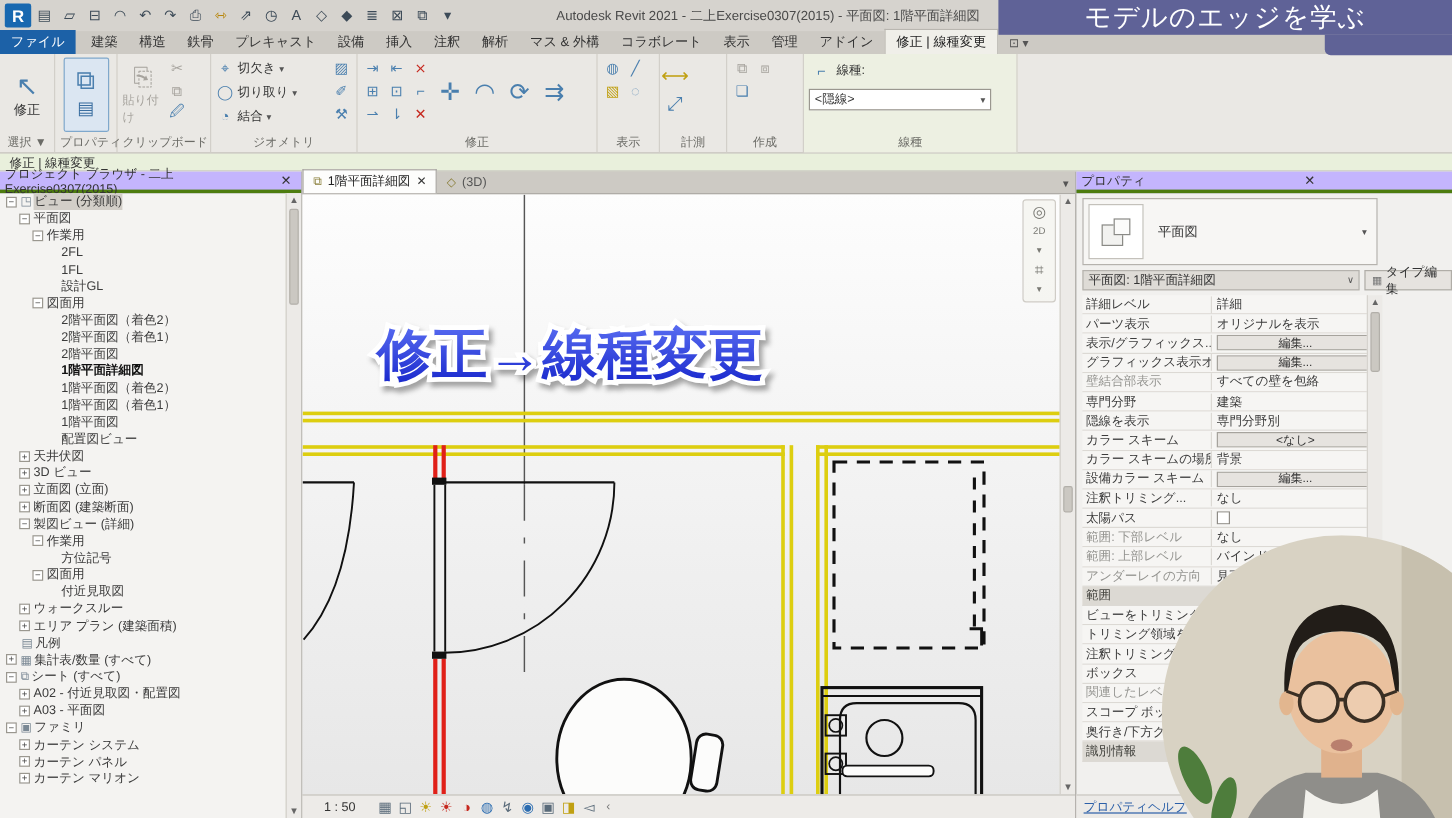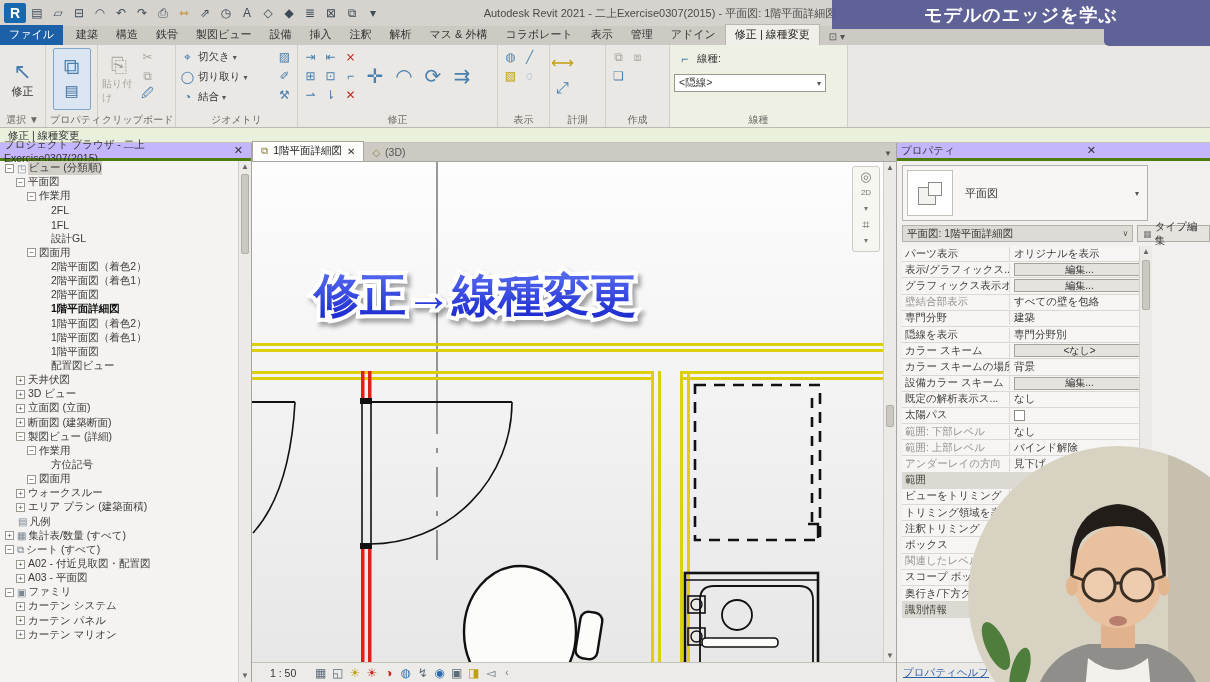--- a/index.html
+++ b/index.html
@@ -6,21 +6,21 @@
   html,body { width:1210px; height:682px; }
   body { font-family:"Liberation Sans", sans-serif; }
   .app { position:relative; width:1210px; height:682px; overflow:hidden; background:#d6d3ce; }
 
   
   .titlebar { position:absolute; left:0; top:0; width:1210px; height:26px; background:#d6d3ce; display:flex; align-items:center; }
   .qat { display:flex; align-items:center; gap:1px; padding-left:4px; }
   .qat .qi { width:20px; height:18px; display:flex; align-items:center; justify-content:center; font-size:12px; color:#3d4b58; }
   .qat .qi.logo { width:22px; height:20px; background:#1868b0; color:#fff; font-weight:bold; font-size:14px; border-radius:2px; }
   .qat .qi.warn { color:#b8860b; }
-  .title { position:absolute; left:450px; width:420px; text-align:center; font-size:11px; color:#4a4a4a; white-space:nowrap; }
+  .title { position:absolute; left:430px; width:420px; text-align:center; font-size:11px; color:#4a4a4a; white-space:nowrap; }
 
   
   .tabrow { position:absolute; left:0; top:26px; width:1210px; height:19px; background:#cdcac4; display:flex; align-items:flex-end; }
   .rtab { padding:2px 9px 3px; font-size:11px; color:#333; white-space:nowrap; }
   .rtab.file { background:#1c61a7; color:#fff; margin-right:4px; }
   .rtab.ctx { background:#f0efe9; border:1px solid #b9b6b0; border-bottom:none; color:#222; }
   .rtab.more { color:#555; font-size:10px; }
 
   
   .ribbon { position:absolute; left:0; top:45px; width:1210px; height:83px; background:#eae8e4; border-bottom:1px solid #bdbab4; display:flex; }
@@ -108,21 +108,21 @@
   .psb { position:absolute; right:58px; top:103px; width:13px; height:422px; background:#eceae7; border-left:1px solid #d6d3ce; }
   .psb .arr { height:11px; font-size:8px; color:#666; text-align:center; line-height:11px; }
   .psb .thumb { position:absolute; left:2px; right:2px; top:14px; height:50px; background:#cbc8c2; border:1px solid #b2afa9; border-radius:2px; }
   .pfoot { position:absolute; left:0; bottom:0; width:314px; height:20px; background:#eceae7; border-top:1px solid #c9c6c0; display:flex; align-items:center; font-size:10.5px; padding:0 6px; }
   .phelp { color:#2b5fa8; text-decoration:underline; }
   .papply { margin-left:auto; width:52px; height:15px; background:#e2dfda; border:1px solid #b0ada7; color:#8a8a85; font-size:10px; display:flex; align-items:center; justify-content:center; }
 
   
   .badge { position:absolute; left:832px; top:0; width:378px; height:29px; background:rgba(88,92,148,.95); display:flex; align-items:center; justify-content:center; z-index:30; }
   .badge2 { position:absolute; left:1104px; top:29px; width:106px; height:17px; background:rgba(88,92,148,.95); border-radius:0 0 0 5px; z-index:30; }
-  .badge .btxt { color:#fff; font-size:18px; font-weight:bold; letter-spacing:1px; white-space:nowrap; }
+  .badge .btxt { color:#fff; font-size:22px; font-weight:normal; letter-spacing:1px; white-space:nowrap; }
   .webcam { position:absolute; left:968px; top:446px; width:300px; height:300px; z-index:40; }
 </style>
 </head>
 <body>
 
 <div class="app">
 
   <div class="titlebar">
     <div class="qat" id="qat">
         <span class="qi logo">R</span>
@@ -146,21 +146,21 @@
       </div>
     <div class="title">Autodesk Revit 2021 - 二上Exercise0307(2015) - 平面図: 1階平面詳細図</div>
   </div>
 
   <div class="tabrow">
     <div class="rtab file">ファイル</div>
     <span id="rtabs" style="display: flex;">
         <div class="rtab">建築</div>
         <div class="rtab">構造</div>
         <div class="rtab">鉄骨</div>
-        <div class="rtab">製図ビュー</div>
+        <div class="rtab">プレキャスト</div>
         <div class="rtab">設備</div>
         <div class="rtab">挿入</div>
         <div class="rtab">注釈</div>
         <div class="rtab">解析</div>
         <div class="rtab">マス &amp; 外構</div>
         <div class="rtab">コラボレート</div>
         <div class="rtab">表示</div>
         <div class="rtab">管理</div>
         <div class="rtab">アドイン</div>
       </span>
@@ -403,20 +403,24 @@
           <span class="lbl">作業用</span>
         </div>
         <div class="trow" style="padding-left: 38px;">
           <span style="width: 13px; flex: 0 0 auto;"></span>
           <span class="lbl">方位記号</span>
         </div>
         <div class="trow" style="padding-left: 27px;">
           <span class="ebox">−</span>
           <span class="lbl">図面用</span>
         </div>
+        <div class="trow" style="padding-left: 38px;">
+          <span style="width: 13px; flex: 0 0 auto;"></span>
+          <span class="lbl">付近見取図</span>
+        </div>
         <div class="trow" style="padding-left: 16px;">
           <span class="ebox">+</span>
           <span class="lbl">ウォークスルー</span>
         </div>
         <div class="trow" style="padding-left: 16px;">
           <span class="ebox">+</span>
           <span class="lbl">エリア プラン (建築面積)</span>
         </div>
         <div class="trow" style="padding-left: 5px;">
           <span style="width: 13px; flex: 0 0 auto;"></span>
@@ -595,20 +599,24 @@
         <span>平面図: 1階平面詳細図</span>
           <span class="caret">∨</span>
       </div>
       <div class="tedit">
         <span class="sq">▦</span>
         <span>タイプ編集</span>
       </div>
     </div>
     <div class="pgrid" id="pgrid">
         <div class="prow">
+          <span class="pl">詳細レベル</span>
+          <span class="pv">詳細</span>
+        </div>
+        <div class="prow">
           <span class="pl">パーツ表示</span>
           <span class="pv">オリジナルを表示</span>
         </div>
         <div class="prow">
           <span class="pl">表示/グラフィックス...</span>
           <span class="pv">
             <span class="pbtn">編集...</span>
           </span>
         </div>
         <div class="prow">
@@ -639,21 +647,21 @@
           <span class="pl">カラー スキームの場所</span>
           <span class="pv">背景</span>
         </div>
         <div class="prow">
           <span class="pl">設備カラー スキーム</span>
           <span class="pv">
             <span class="pbtn">編集...</span>
           </span>
         </div>
         <div class="prow">
-          <span class="pl">既定の解析表示ス...</span>
+          <span class="pl">注釈トリミング...</span>
           <span class="pv">なし</span>
         </div>
         <div class="prow">
           <span class="pl">太陽パス</span>
           <span class="pv">
             <span class="pchk"></span>
           </span>
         </div>
         <div class="prow gray">
           <span class="pl">範囲: 下部レベル</span>

